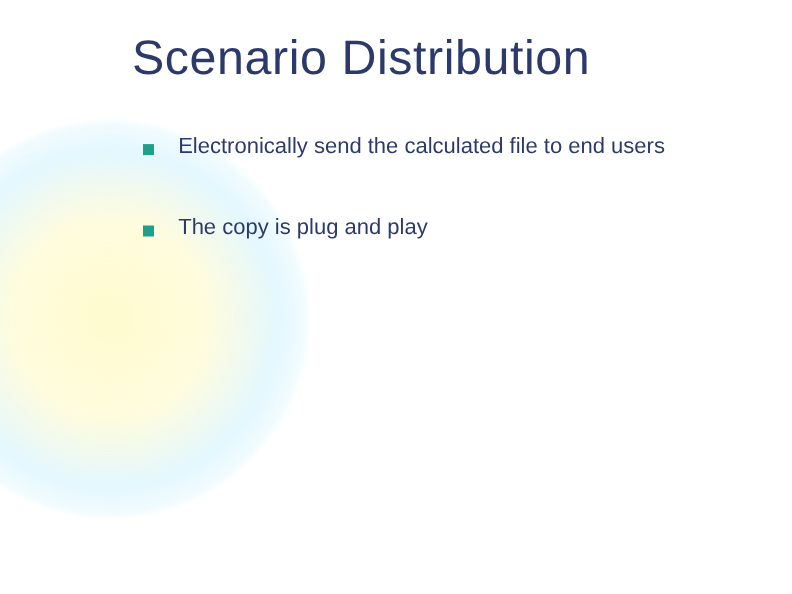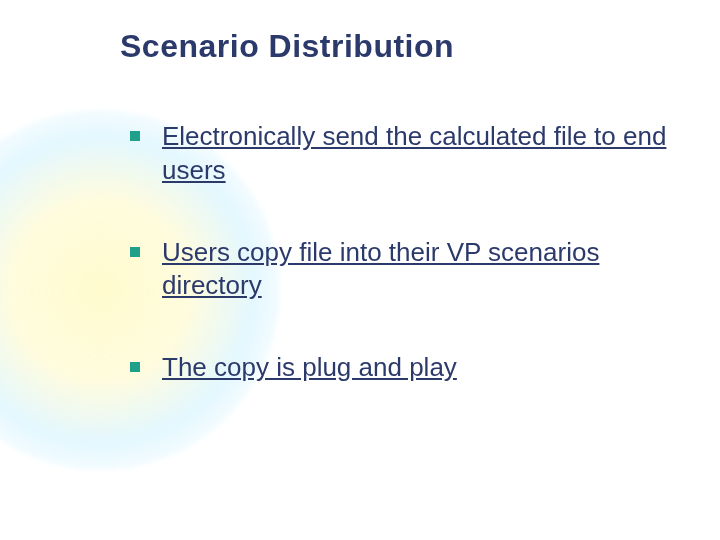--- a/index.html
+++ b/index.html
@@ -29,22 +29,22 @@
       rgba(255, 250, 200, 0.6) 35%,
       rgba(200, 240, 255, 0.5) 60%,
       rgba(200, 240, 255, 0.0) 78%);
     filter: blur(2px);
     pointer-events: none;
   }
   .title {
     position: absolute;
     left: 120px;
     top: 28px;
-    font-size: 32px;
-    font-weight: bold;
+    font-size: 44px;
+    font-weight: normal;
     color: #2b3a6b;
     letter-spacing: 0.5px;
   }
   .body {
     position: absolute;
     left: 130px;
     top: 120px;
     width: 540px;
   }
   .item {
@@ -54,45 +54,40 @@
   }
   .bullet {
     flex: 0 0 auto;
     width: 10px;
     height: 10px;
     background: #1fa08a;
     margin-top: 11px;
     margin-right: 22px;
   }
   .text {
-    font-size: 26px;
+    font-size: 20px;
     line-height: 1.3;
     color: #2b3a6b;
-    text-decoration: underline;
   }
 </style>
 </head>
 <body>
 
 <div class="slide">
   <div class="bg-orb"></div>
 
   <div class="title">Scenario Distribution</div>
 
   <div class="body">
 
     <div class="item">
       <div class="bullet"></div>
       <div class="text">Electronically send the calculated file to end users</div>
     </div>
 
-    <div class="item">
-      <div class="bullet"></div>
-      <div class="text">Users copy file into their VP scenarios directory</div>
-    </div>
 
     <div class="item">
       <div class="bullet"></div>
       <div class="text">The copy is plug and play</div>
     </div>
 
   </div>
 </div>
 
 </body></html>

